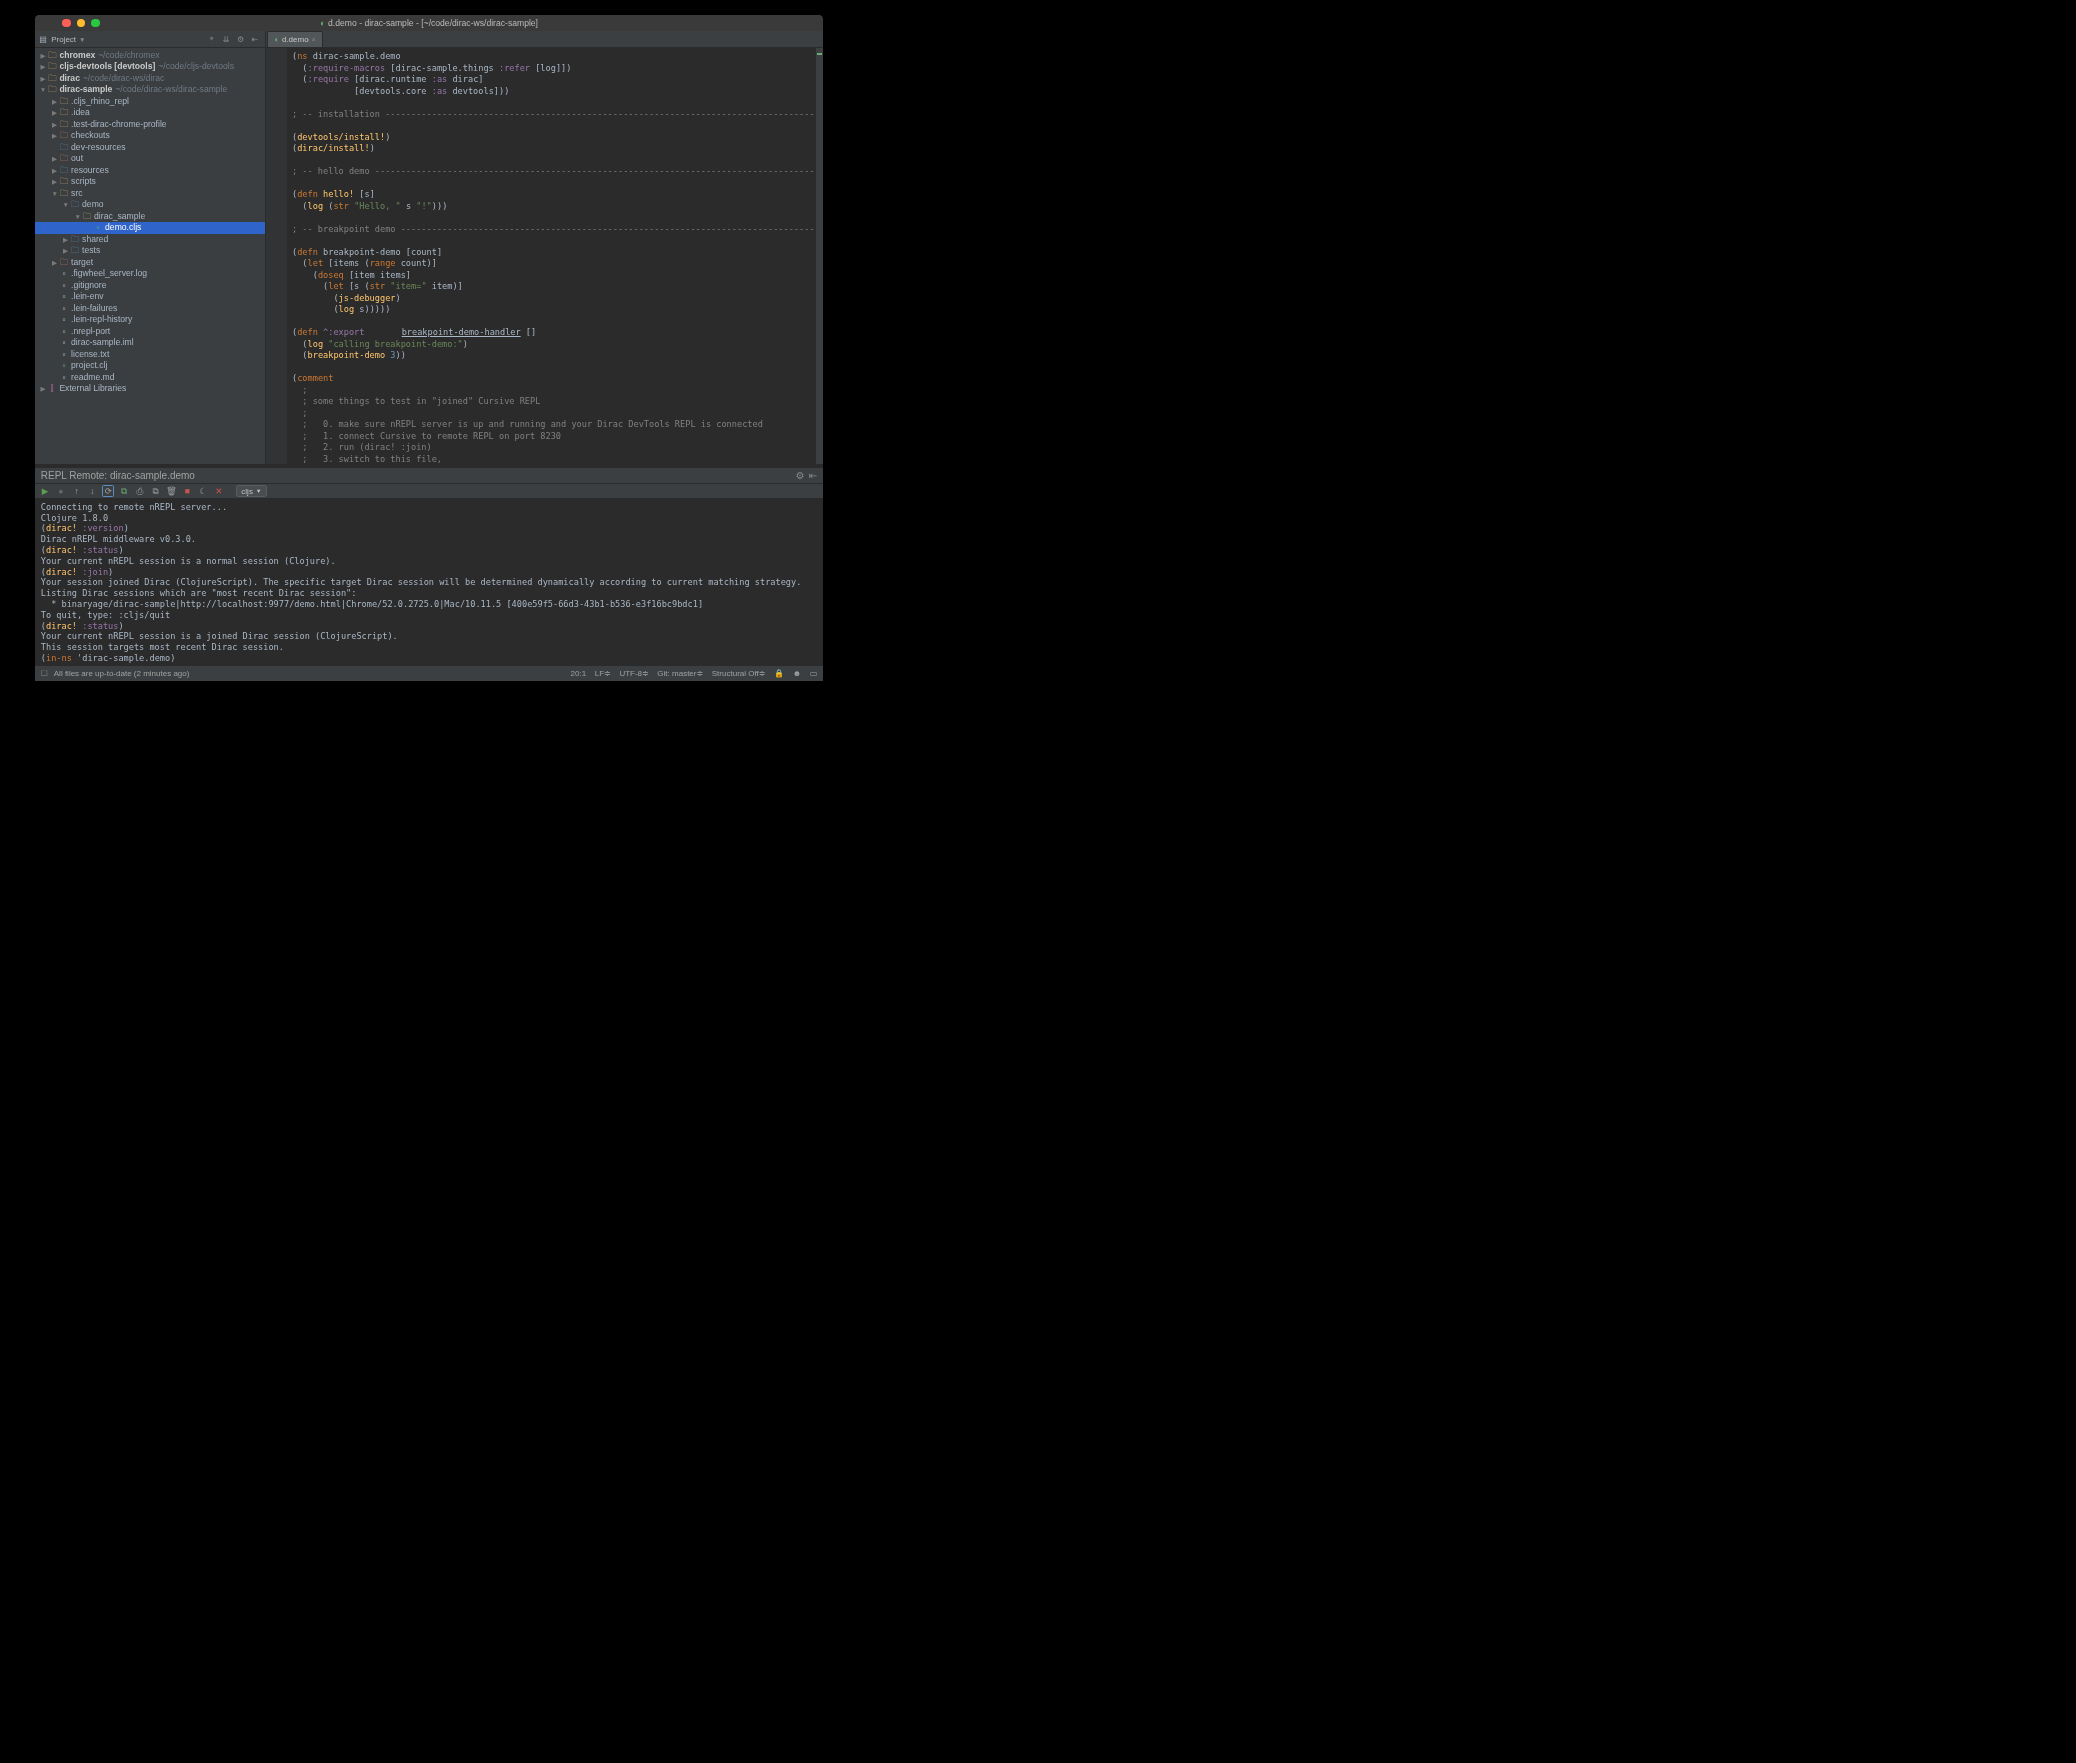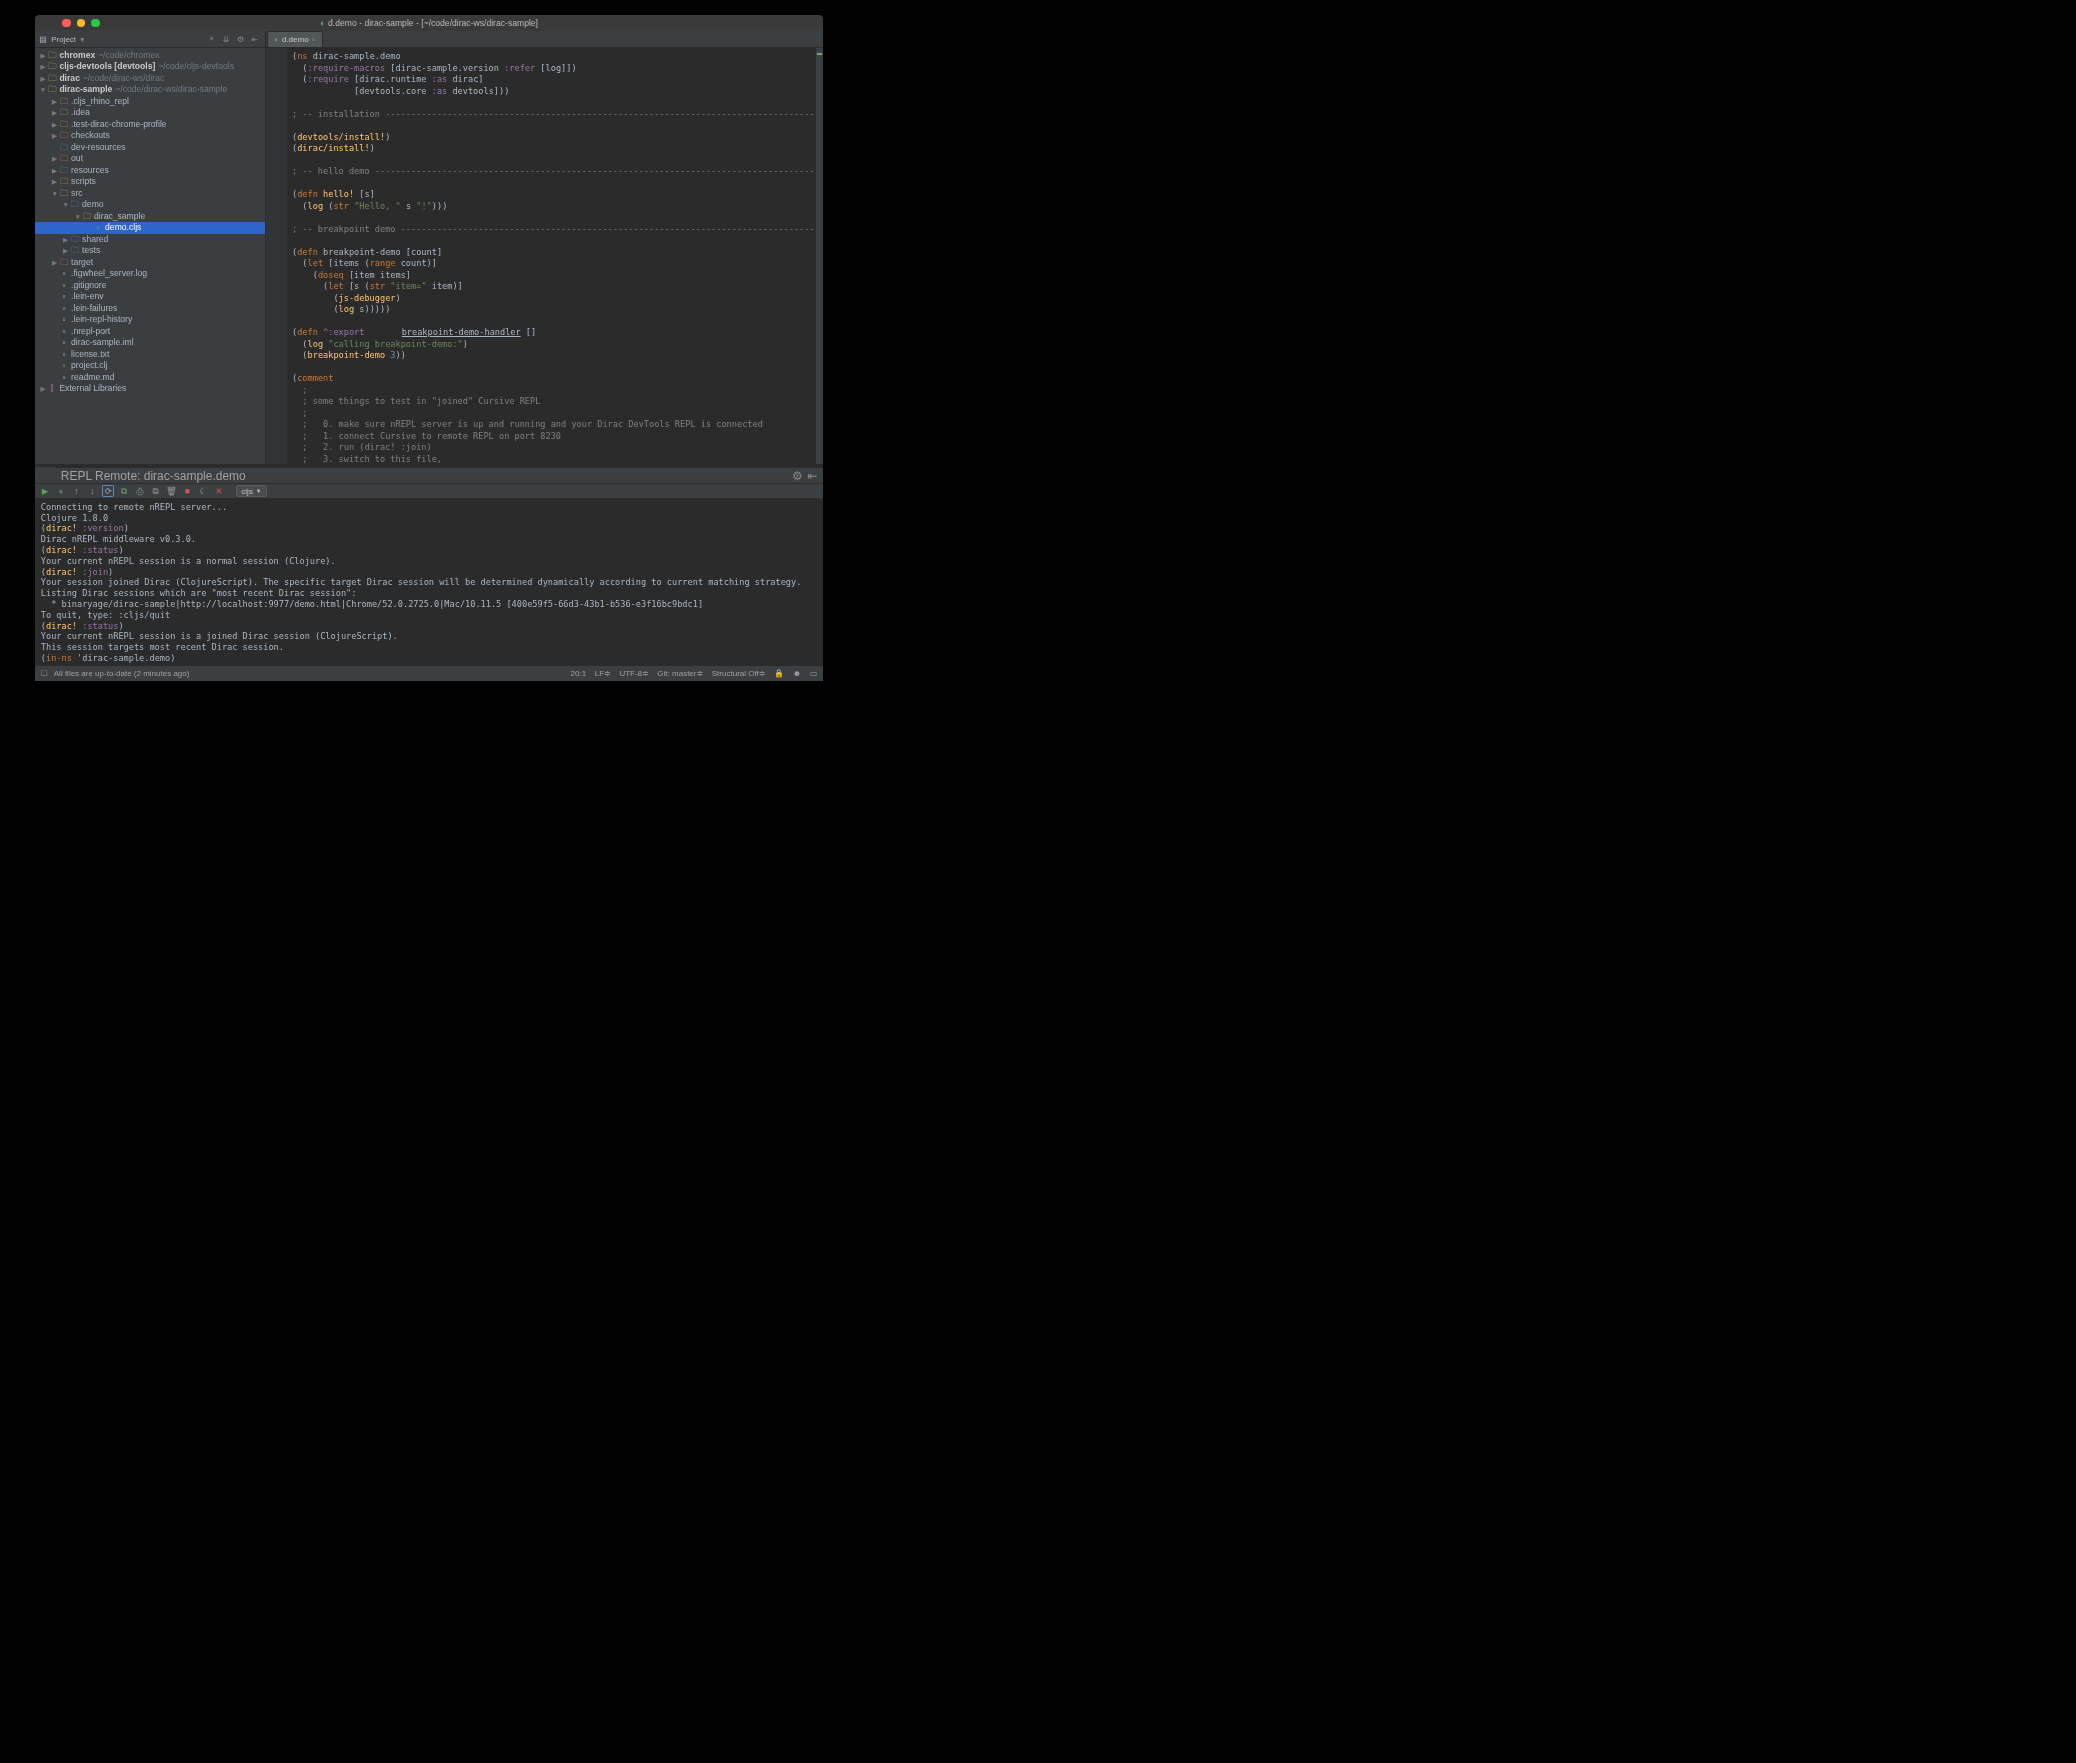--- a/index.html
+++ b/index.html
@@ -109,21 +109,21 @@
 .right-strip{ position:absolute; right:0; top:0; bottom:0; width:7.2px; background:#3c3f41; }
 .right-marker{ position:absolute; right:1.4px; width:4.3px; height:2.2px; background:#6aab73; }
 
 .split {
   height:2.9px; background:#2b2b2b; cursor:row-resize;
 }
 
 
 .repl-header {
   height:16px; background:#3c3f41; border-top:0.7px solid #2b2b2b;
-  display:flex; align-items:center; padding:0 5.8px; color:#a0a0a0; font-size:12px;margin-left:20px;
+  display:flex; align-items:center; padding:0 5.8px; color:#a0a0a0; font-size:10px;
 }
 .repl-header .spacer{flex:1;}
 .repl-header .gear{color:#888; margin-left:4.3px;}
 
 .repl-toolbar {
   height:16px; background:#3c3f41; border-top:0.7px solid #2b2b2b; border-bottom:0.7px solid #2b2b2b;
   display:flex; align-items:center; padding:0 4.3px; gap:4.3px;
 }
 .repl-toolbar .tb { width:11.5px; height:11.5px; display:flex; align-items:center; justify-content:center; color:#a0a0a0; font-size:8.6px; }
 .tb.play{color:#5b9e52;}
@@ -350,21 +350,21 @@
           <span>d.demo</span>
           <span class="close">×</span>
         </div>
       </div>
       <div class="editor">
         <div class="gutter"></div>
         <div class="right-strip">
           <div class="right-marker" style="top:4.3px;background:#6aab73"></div>
         </div>
         <div class="code" id="code"><span class="paren">(</span><span class="kw">ns</span><span class="pun"> dirac-sample.demo</span>
-<span class="pun">  (</span><span class="kw-colon">:require-macros</span><span class="pun"> [dirac-sample.version </span><span class="kw-colon">:refer</span><span class="pun"> [log]])</span>
+<span class="pun">  (</span><span class="kw-colon">:require-macros</span><span class="pun"> [dirac-sample.things </span><span class="kw-colon">:refer</span><span class="pun"> [log]])</span>
 <span class="pun">  (</span><span class="kw-colon">:require</span><span class="pun"> [dirac.runtime </span><span class="kw-colon">:as</span><span class="pun"> dirac]</span>
 <span class="pun">            [devtools.core </span><span class="kw-colon">:as</span><span class="pun"> devtools]))</span>
 
 <span class="cmt">; -- installation ------------------------------------------------------------------------------------------------------</span>
 
 <span class="paren">(</span><span class="sym">devtools/install!</span><span class="paren">)</span>
 <span class="paren">(</span><span class="sym">dirac/install!</span><span class="paren">)</span>
 
 <span class="cmt">; -- hello demo --------------------------------------------------------------------------------------------------------</span>
 

